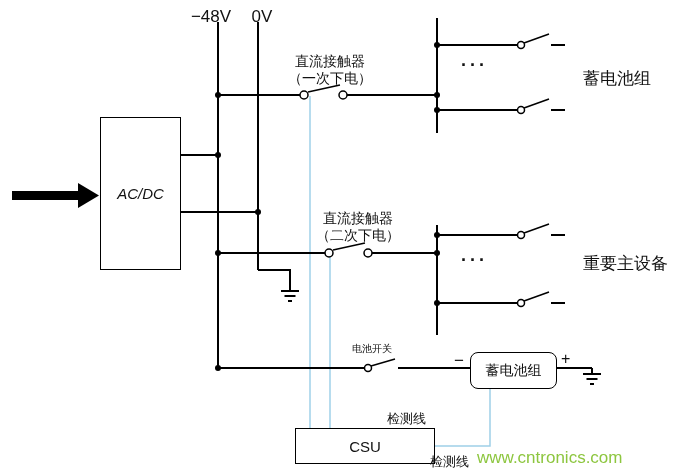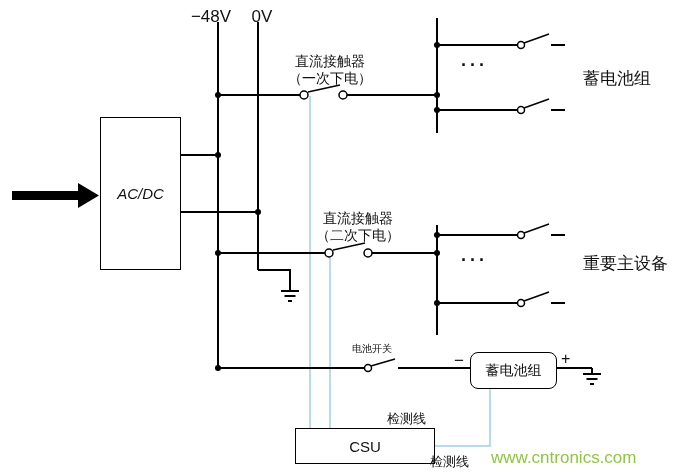--- a/index.html
+++ b/index.html
@@ -158,15 +158,15 @@
 
   <div class="label" style="left:561px;top:350px;font-size:16px;">+</div>
 
   <div class="box" style="left:295px;top:428px;width:140px;height:36px;">
     <span>CSU</span>
   </div>
 
   <div class="label" style="left:387px;top:410px;font-size:13px;">检测线</div>
   <div class="label" style="left:430px;top:453px;font-size:13px;">检测线</div>
 
-  <div class="label watermark" style="left:491px;top:448px;">www.cntronics.com</div>
+  <div class="label watermark" style="left:477px;top:448px;">www.cntronics.com</div>
 
 </div>
 
 </body></html>

